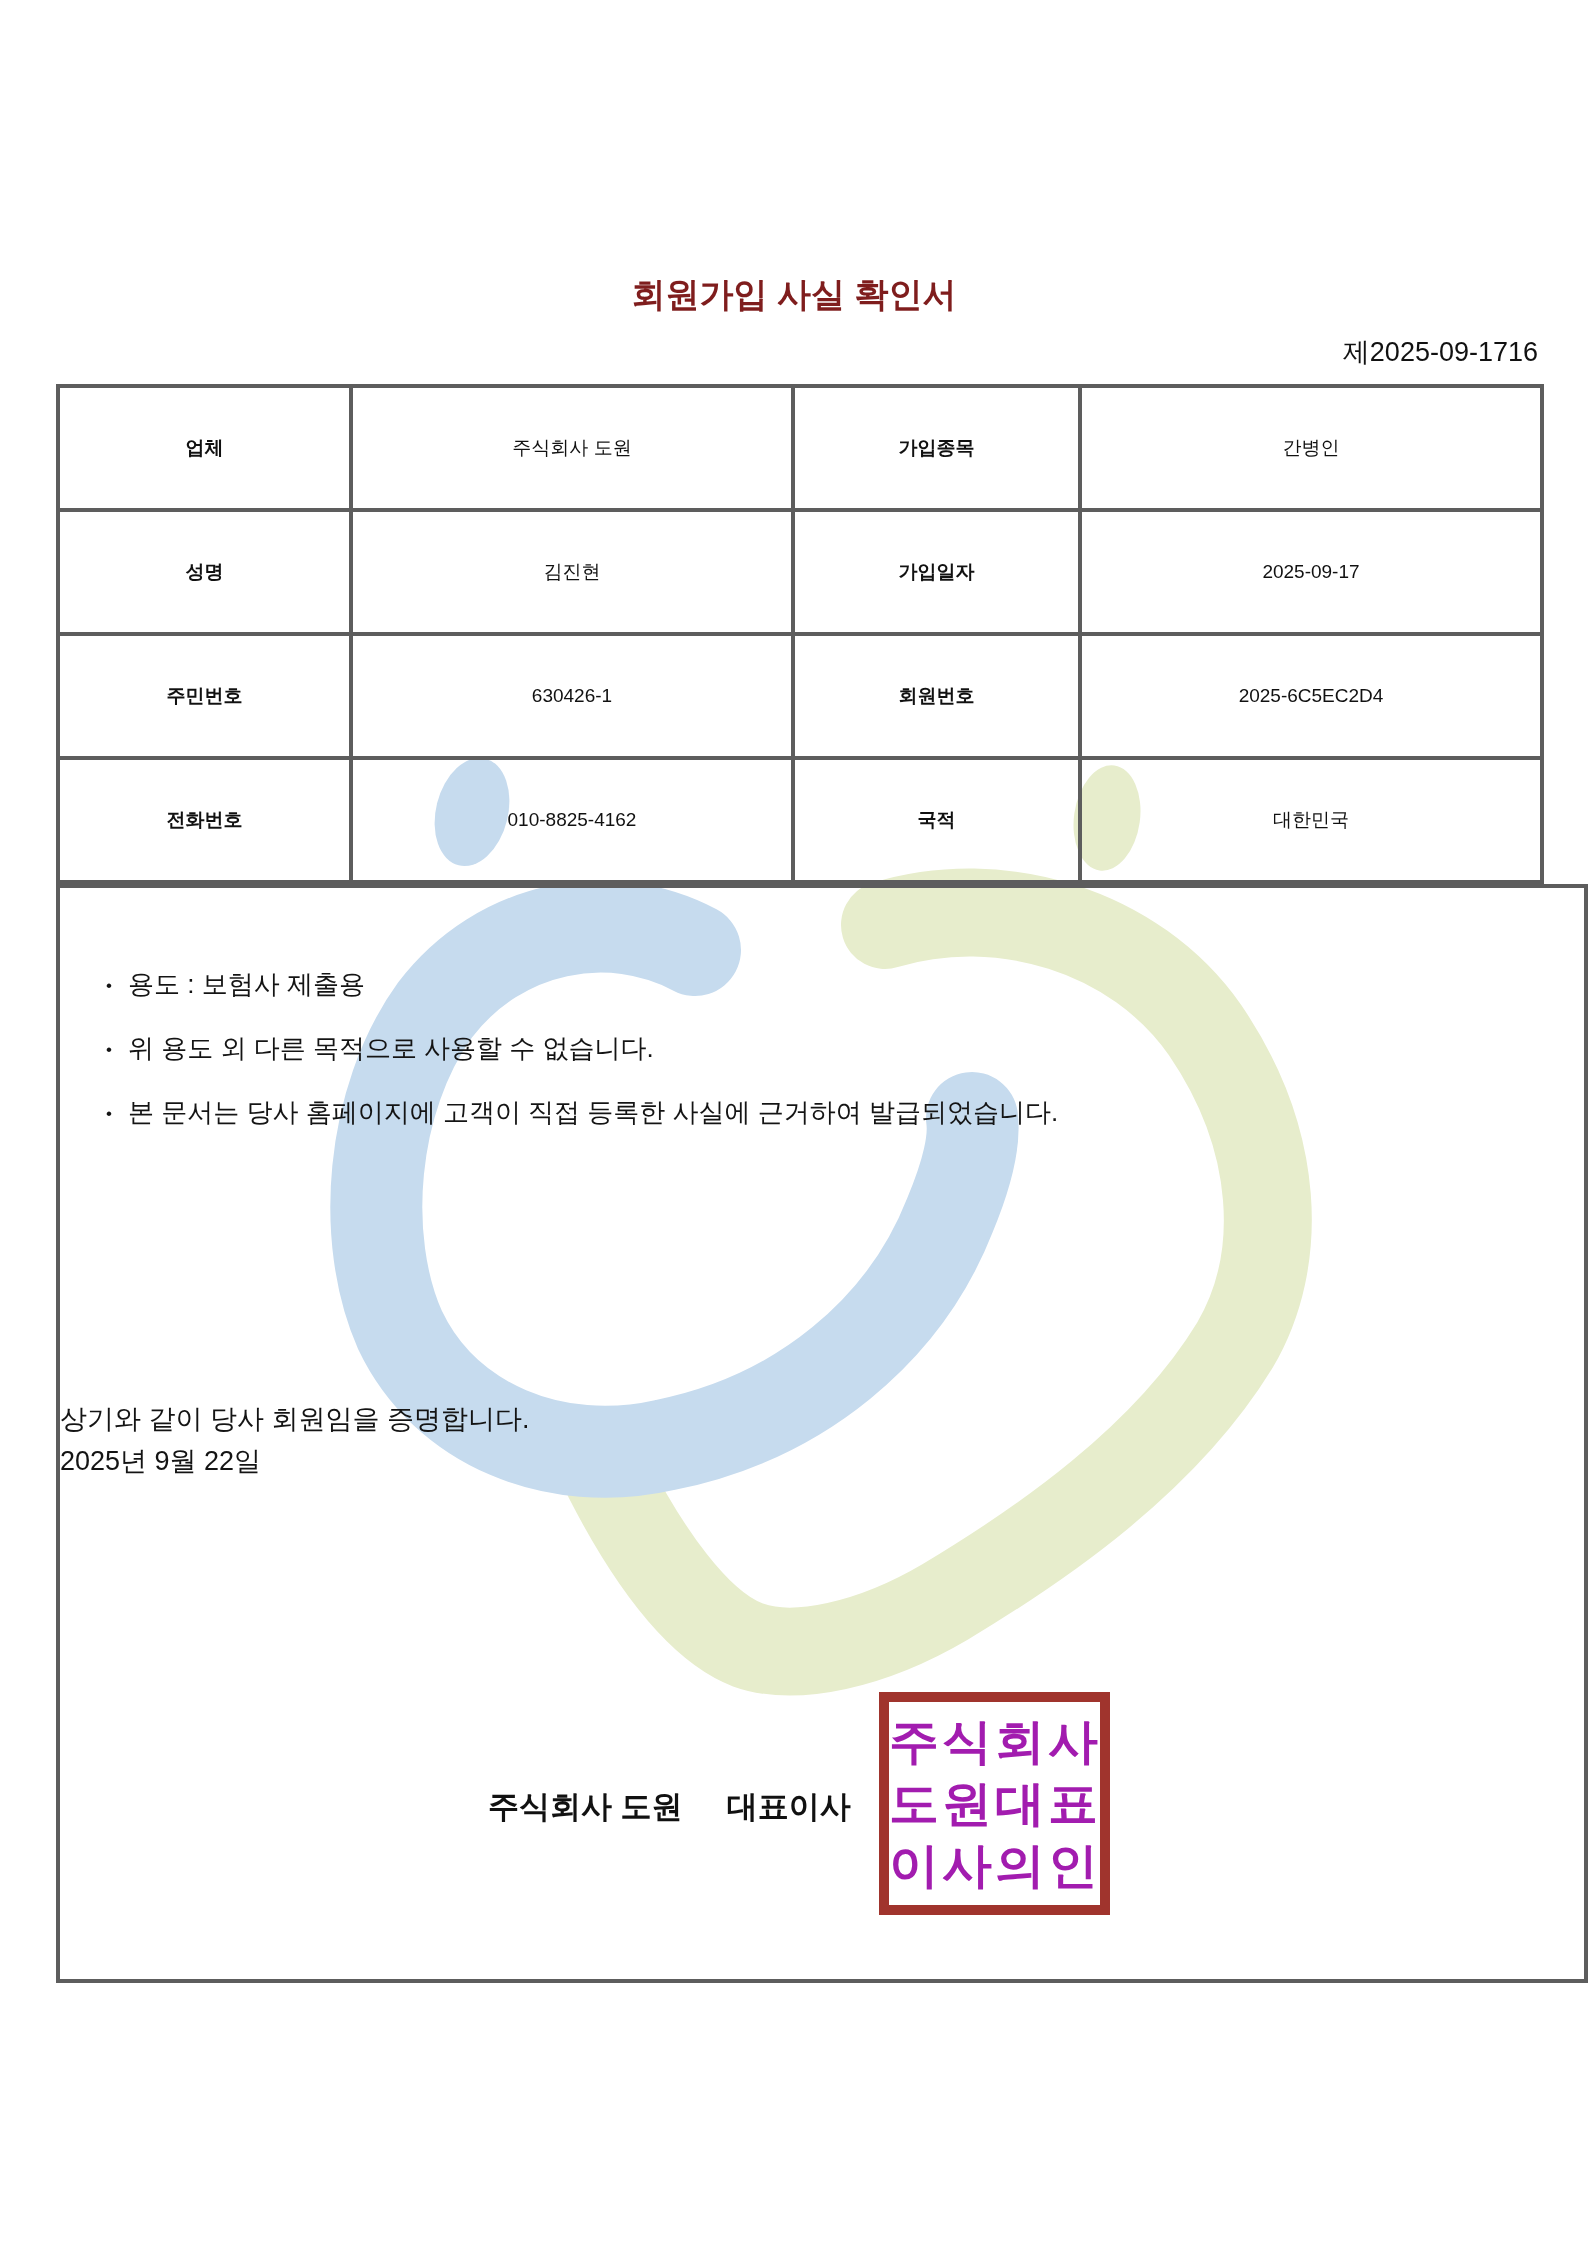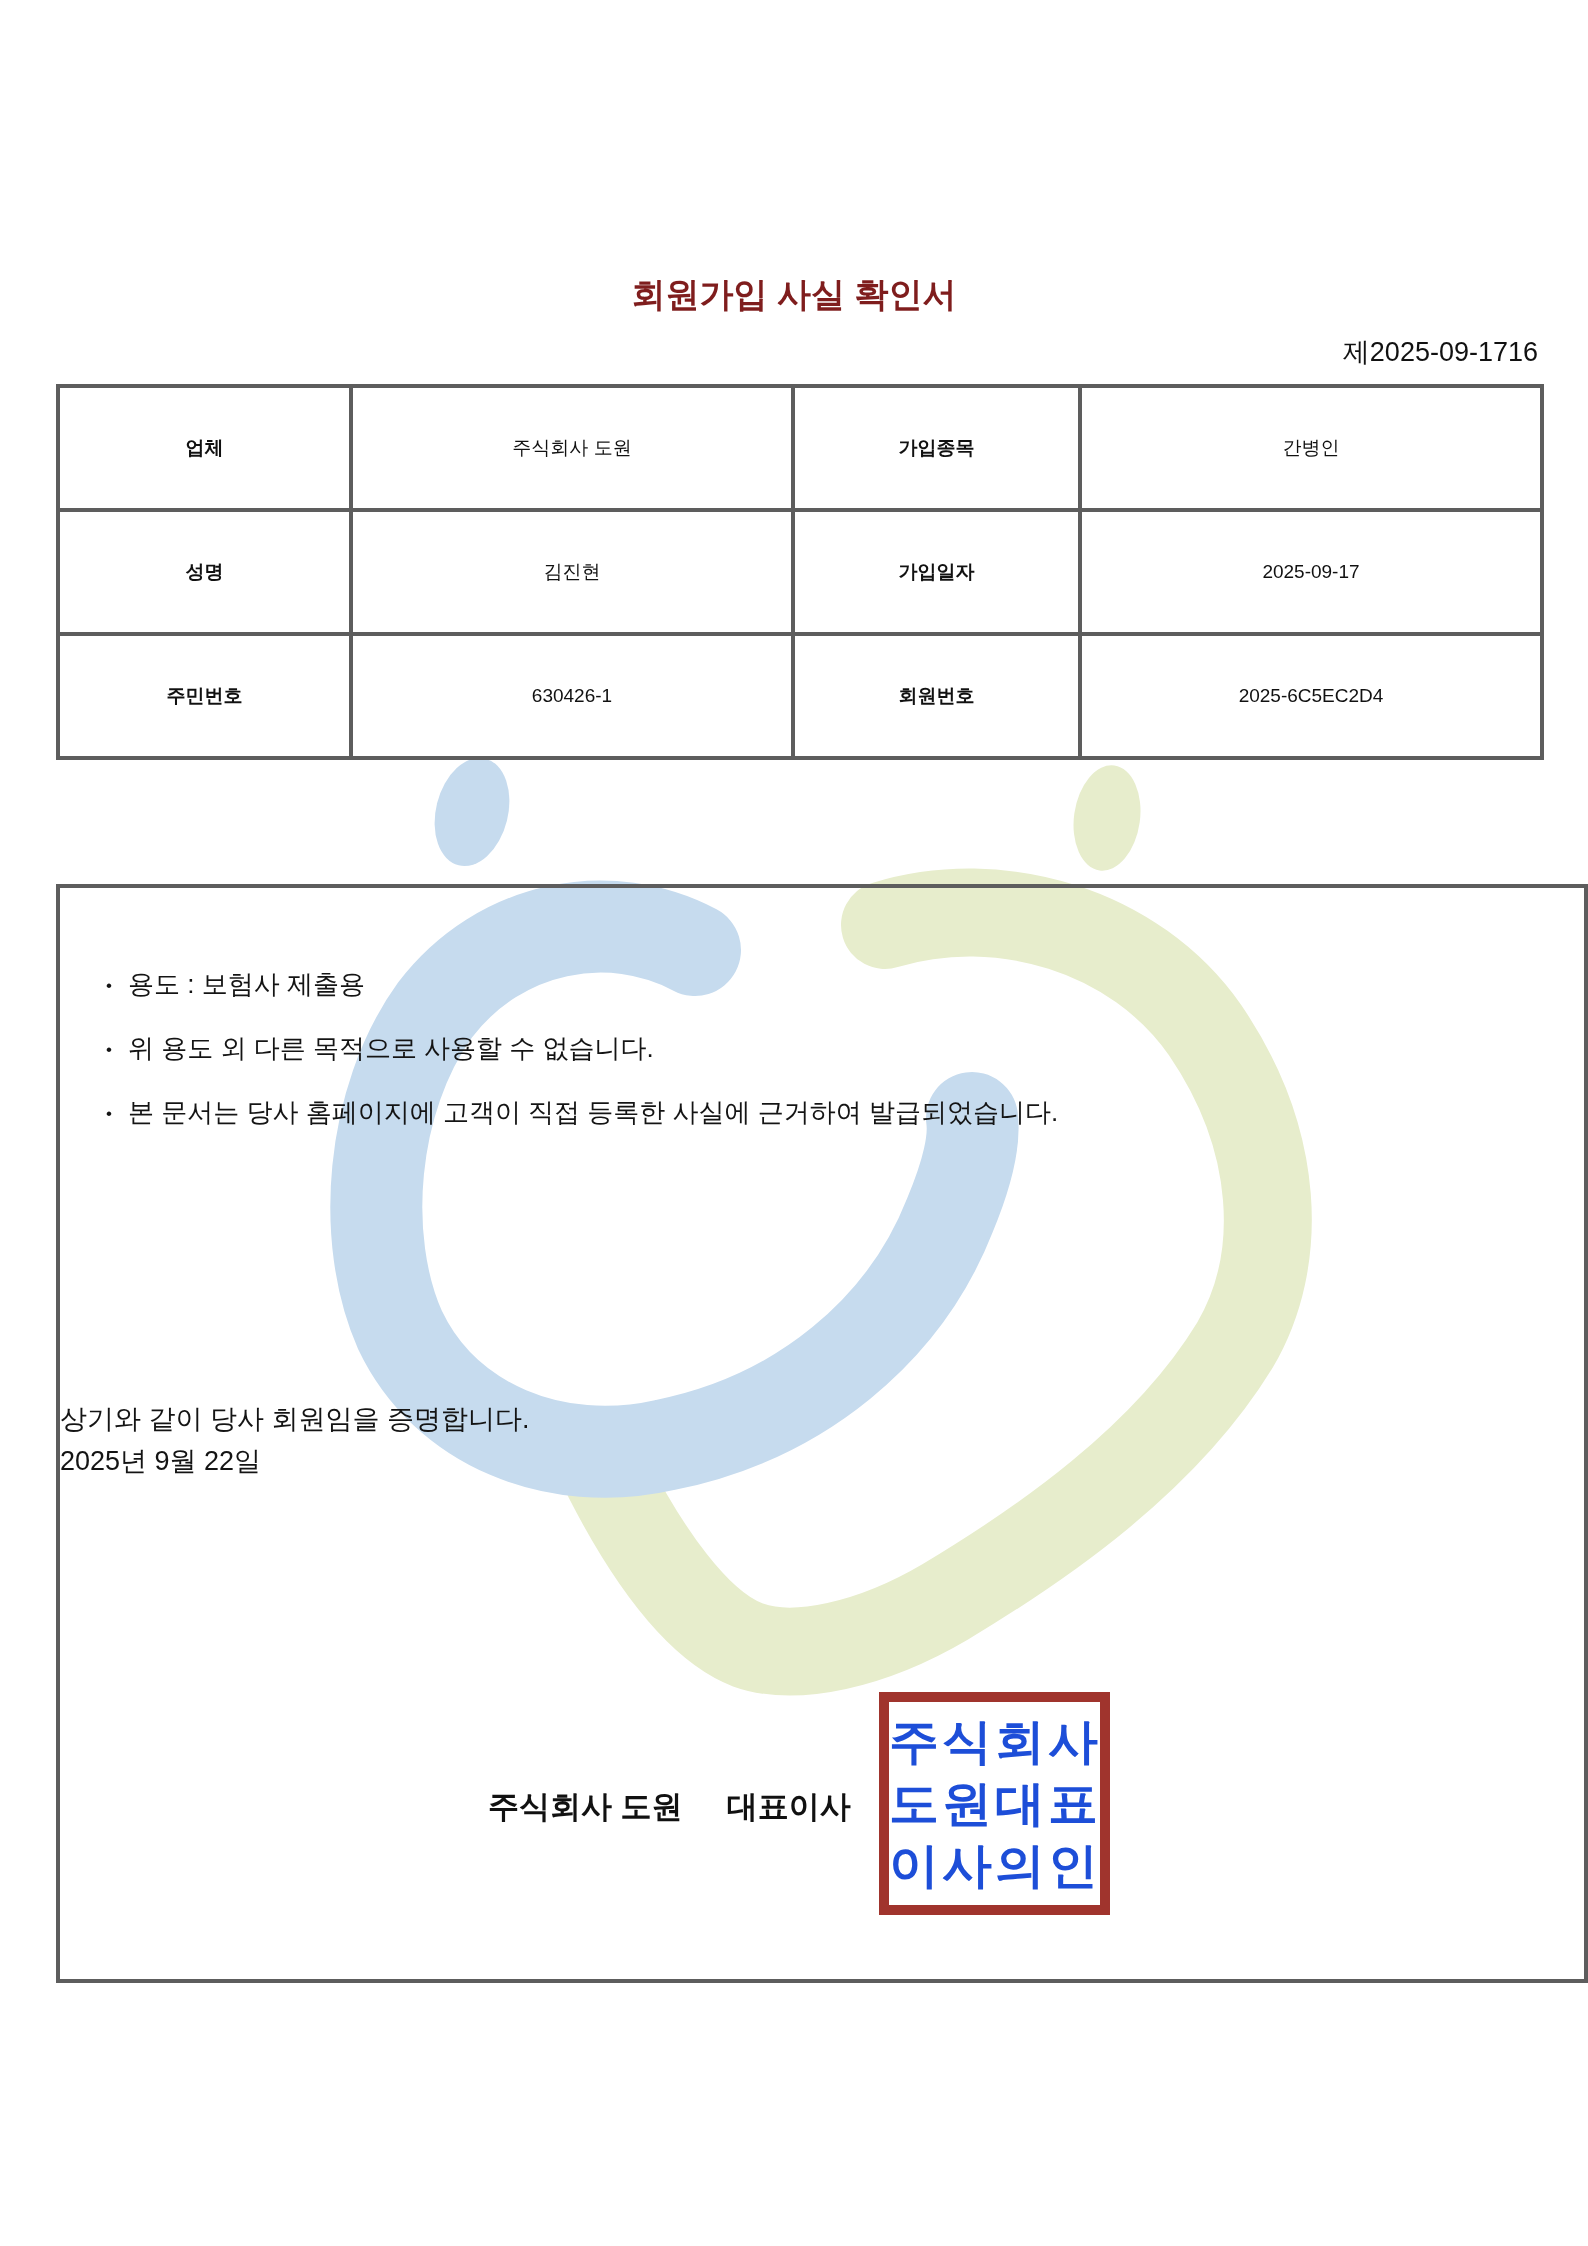--- a/index.html
+++ b/index.html
@@ -65,21 +65,21 @@
     font-size:31px;font-weight:bold;color:#111;white-space:nowrap;
   }
   .sig-gap{display:inline-block;width:44px;}
   
   .stamp{
     position:absolute;left:819px;top:804px;
     width:211px;height:203px;
     border:10px solid #a0342d;
     display:flex;flex-direction:column;
     align-items:center;justify-content:center;
-    color:#1d4ed8;
+    color:#a21caf;
     font-weight:900;
   }
   .stamp .srow{
     font-size:48px;line-height:62px;letter-spacing:3px;
     white-space:nowrap;transform:scaleX(1.04);
   }
 </style>
 </head>
 <body>
 
@@ -124,20 +124,26 @@
         <td>김진현</td>
         <td class="lbl">가입일자</td>
         <td>2025-09-17</td>
       </tr>
       <tr>
         <td class="lbl">주민번호</td>
         <td>630426-1</td>
         <td class="lbl">회원번호</td>
         <td>2025-6C5EC2D4</td>
       </tr>
+      <tr>
+        <td class="lbl">전화번호</td>
+        <td>010-8825-4162</td>
+        <td class="lbl">국적</td>
+        <td>대한민국</td>
+      </tr>
     </tbody>
   </table>
 
   <div class="notes-box">
 
     <ul class="notes">
       <li>
         <span class="dot">•</span><span>용도 : 보험사 제출용</span>
       </li>
       <li>

